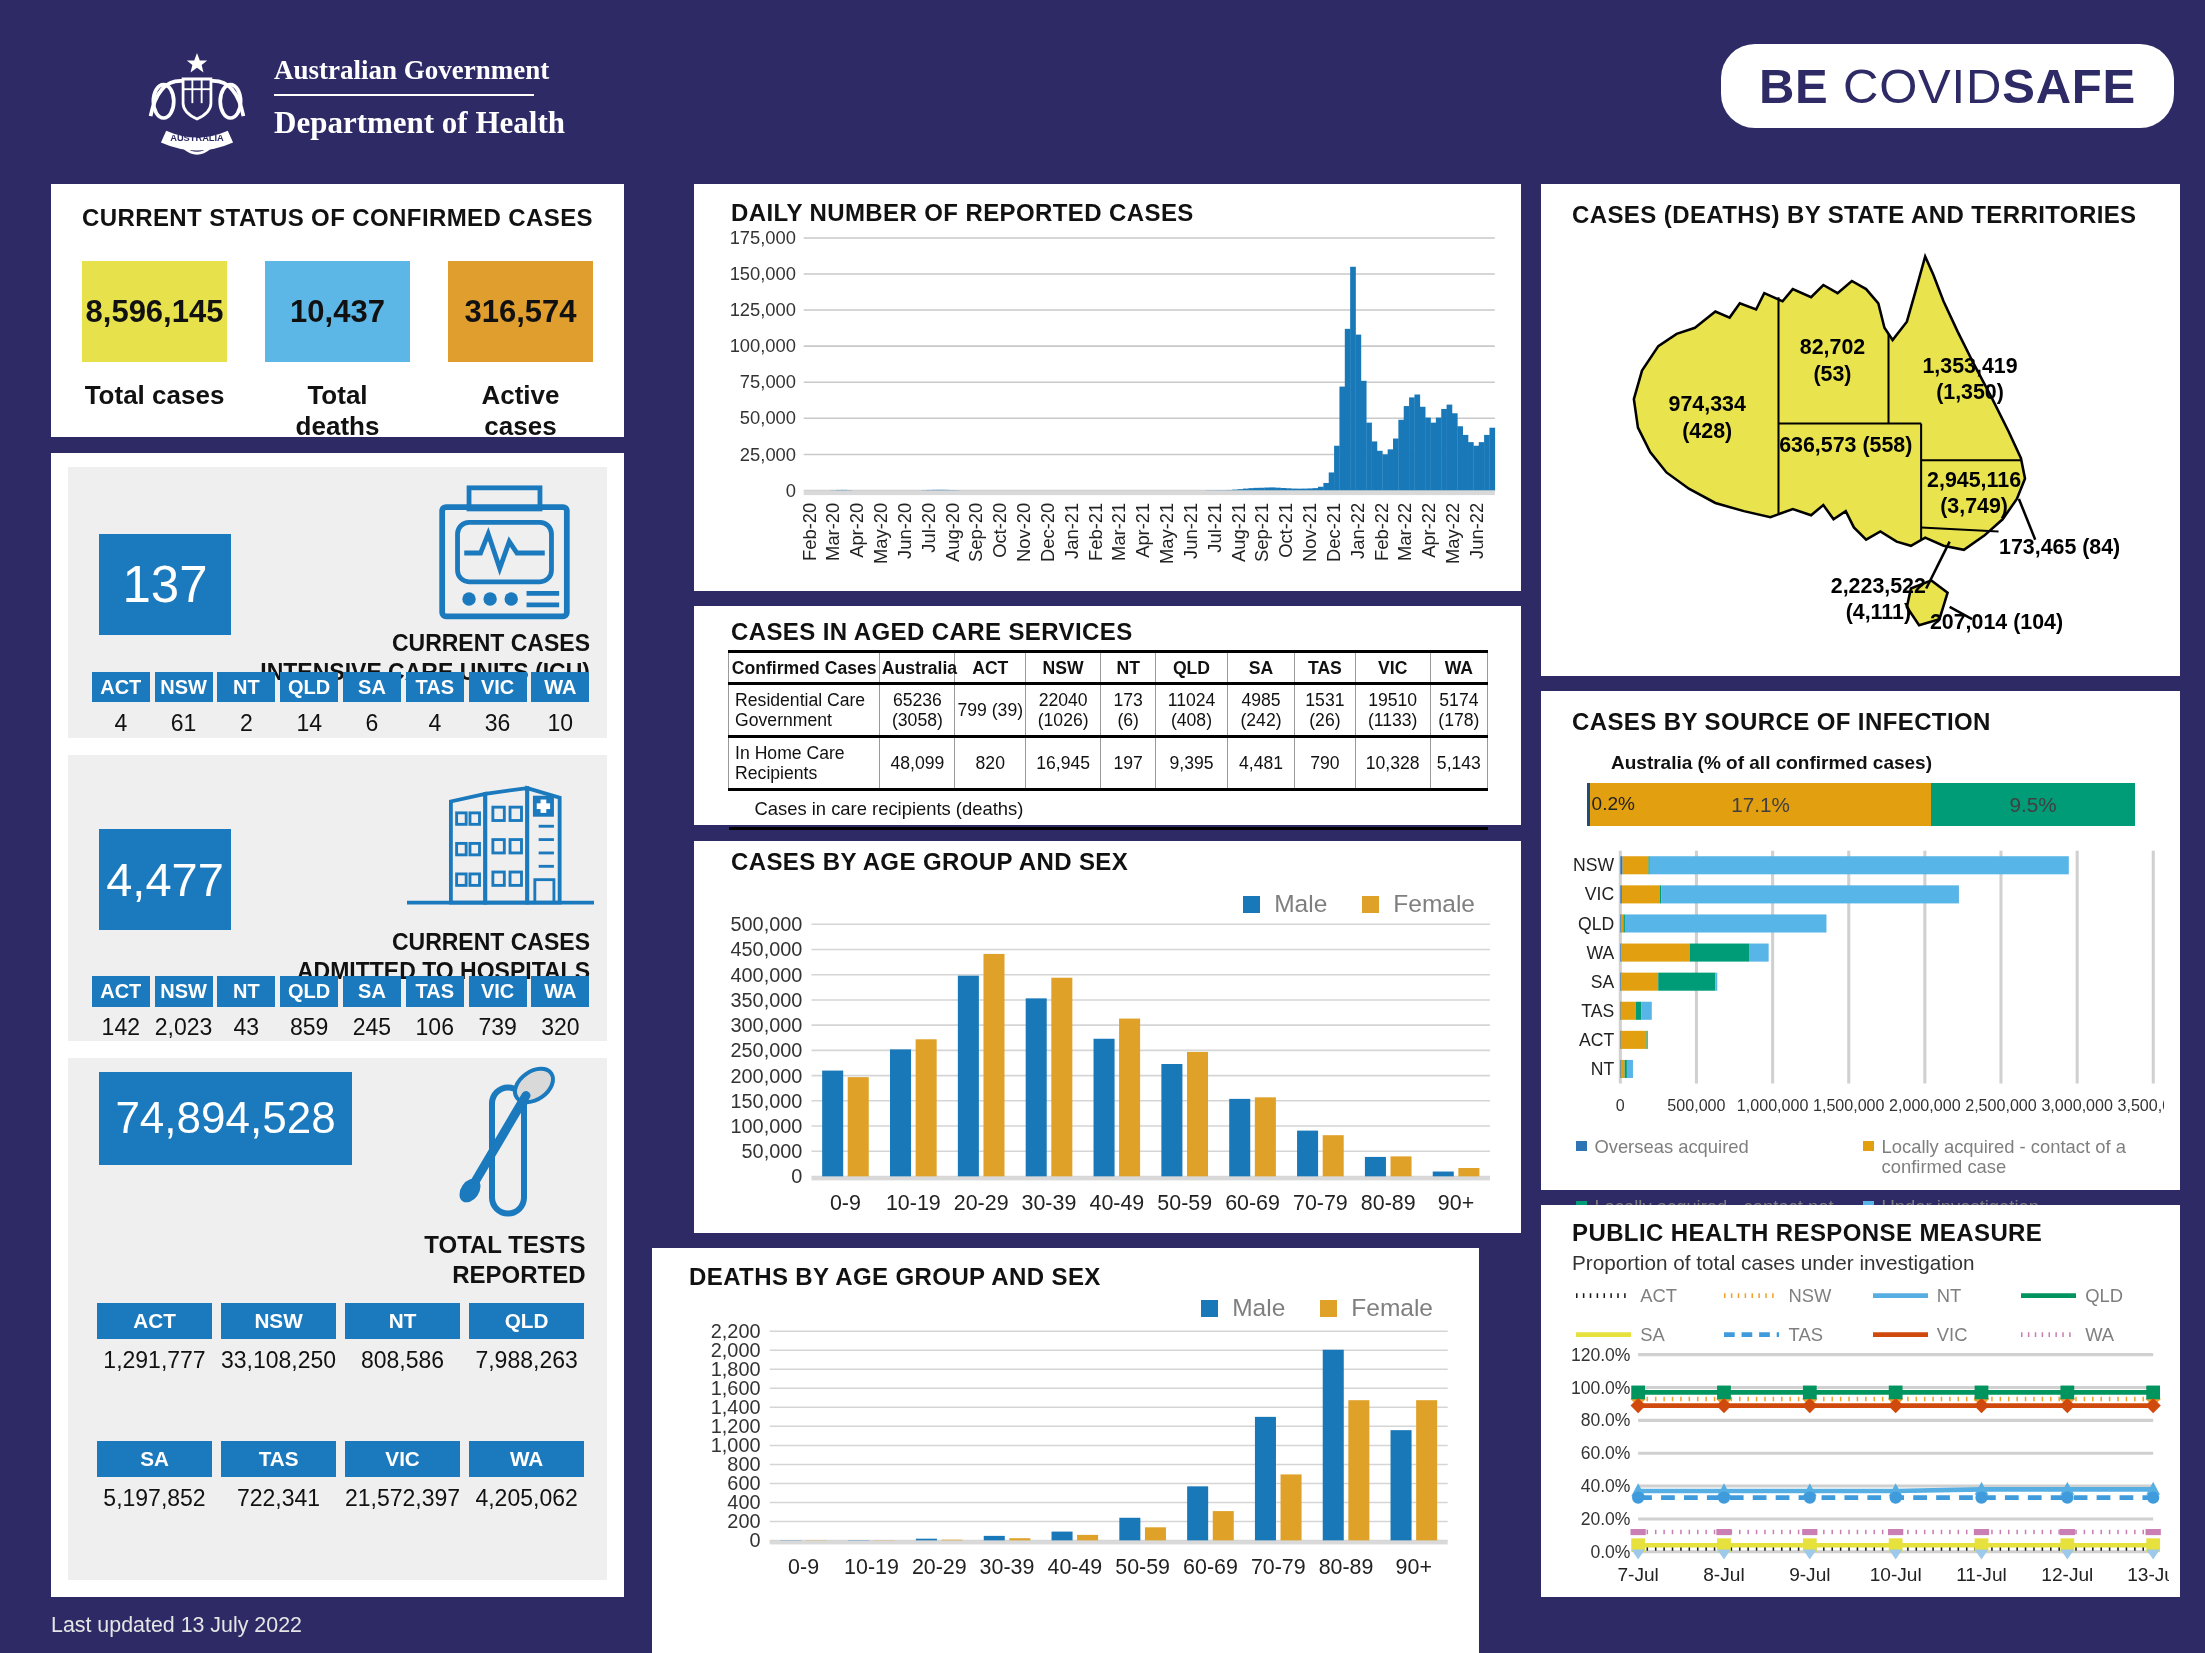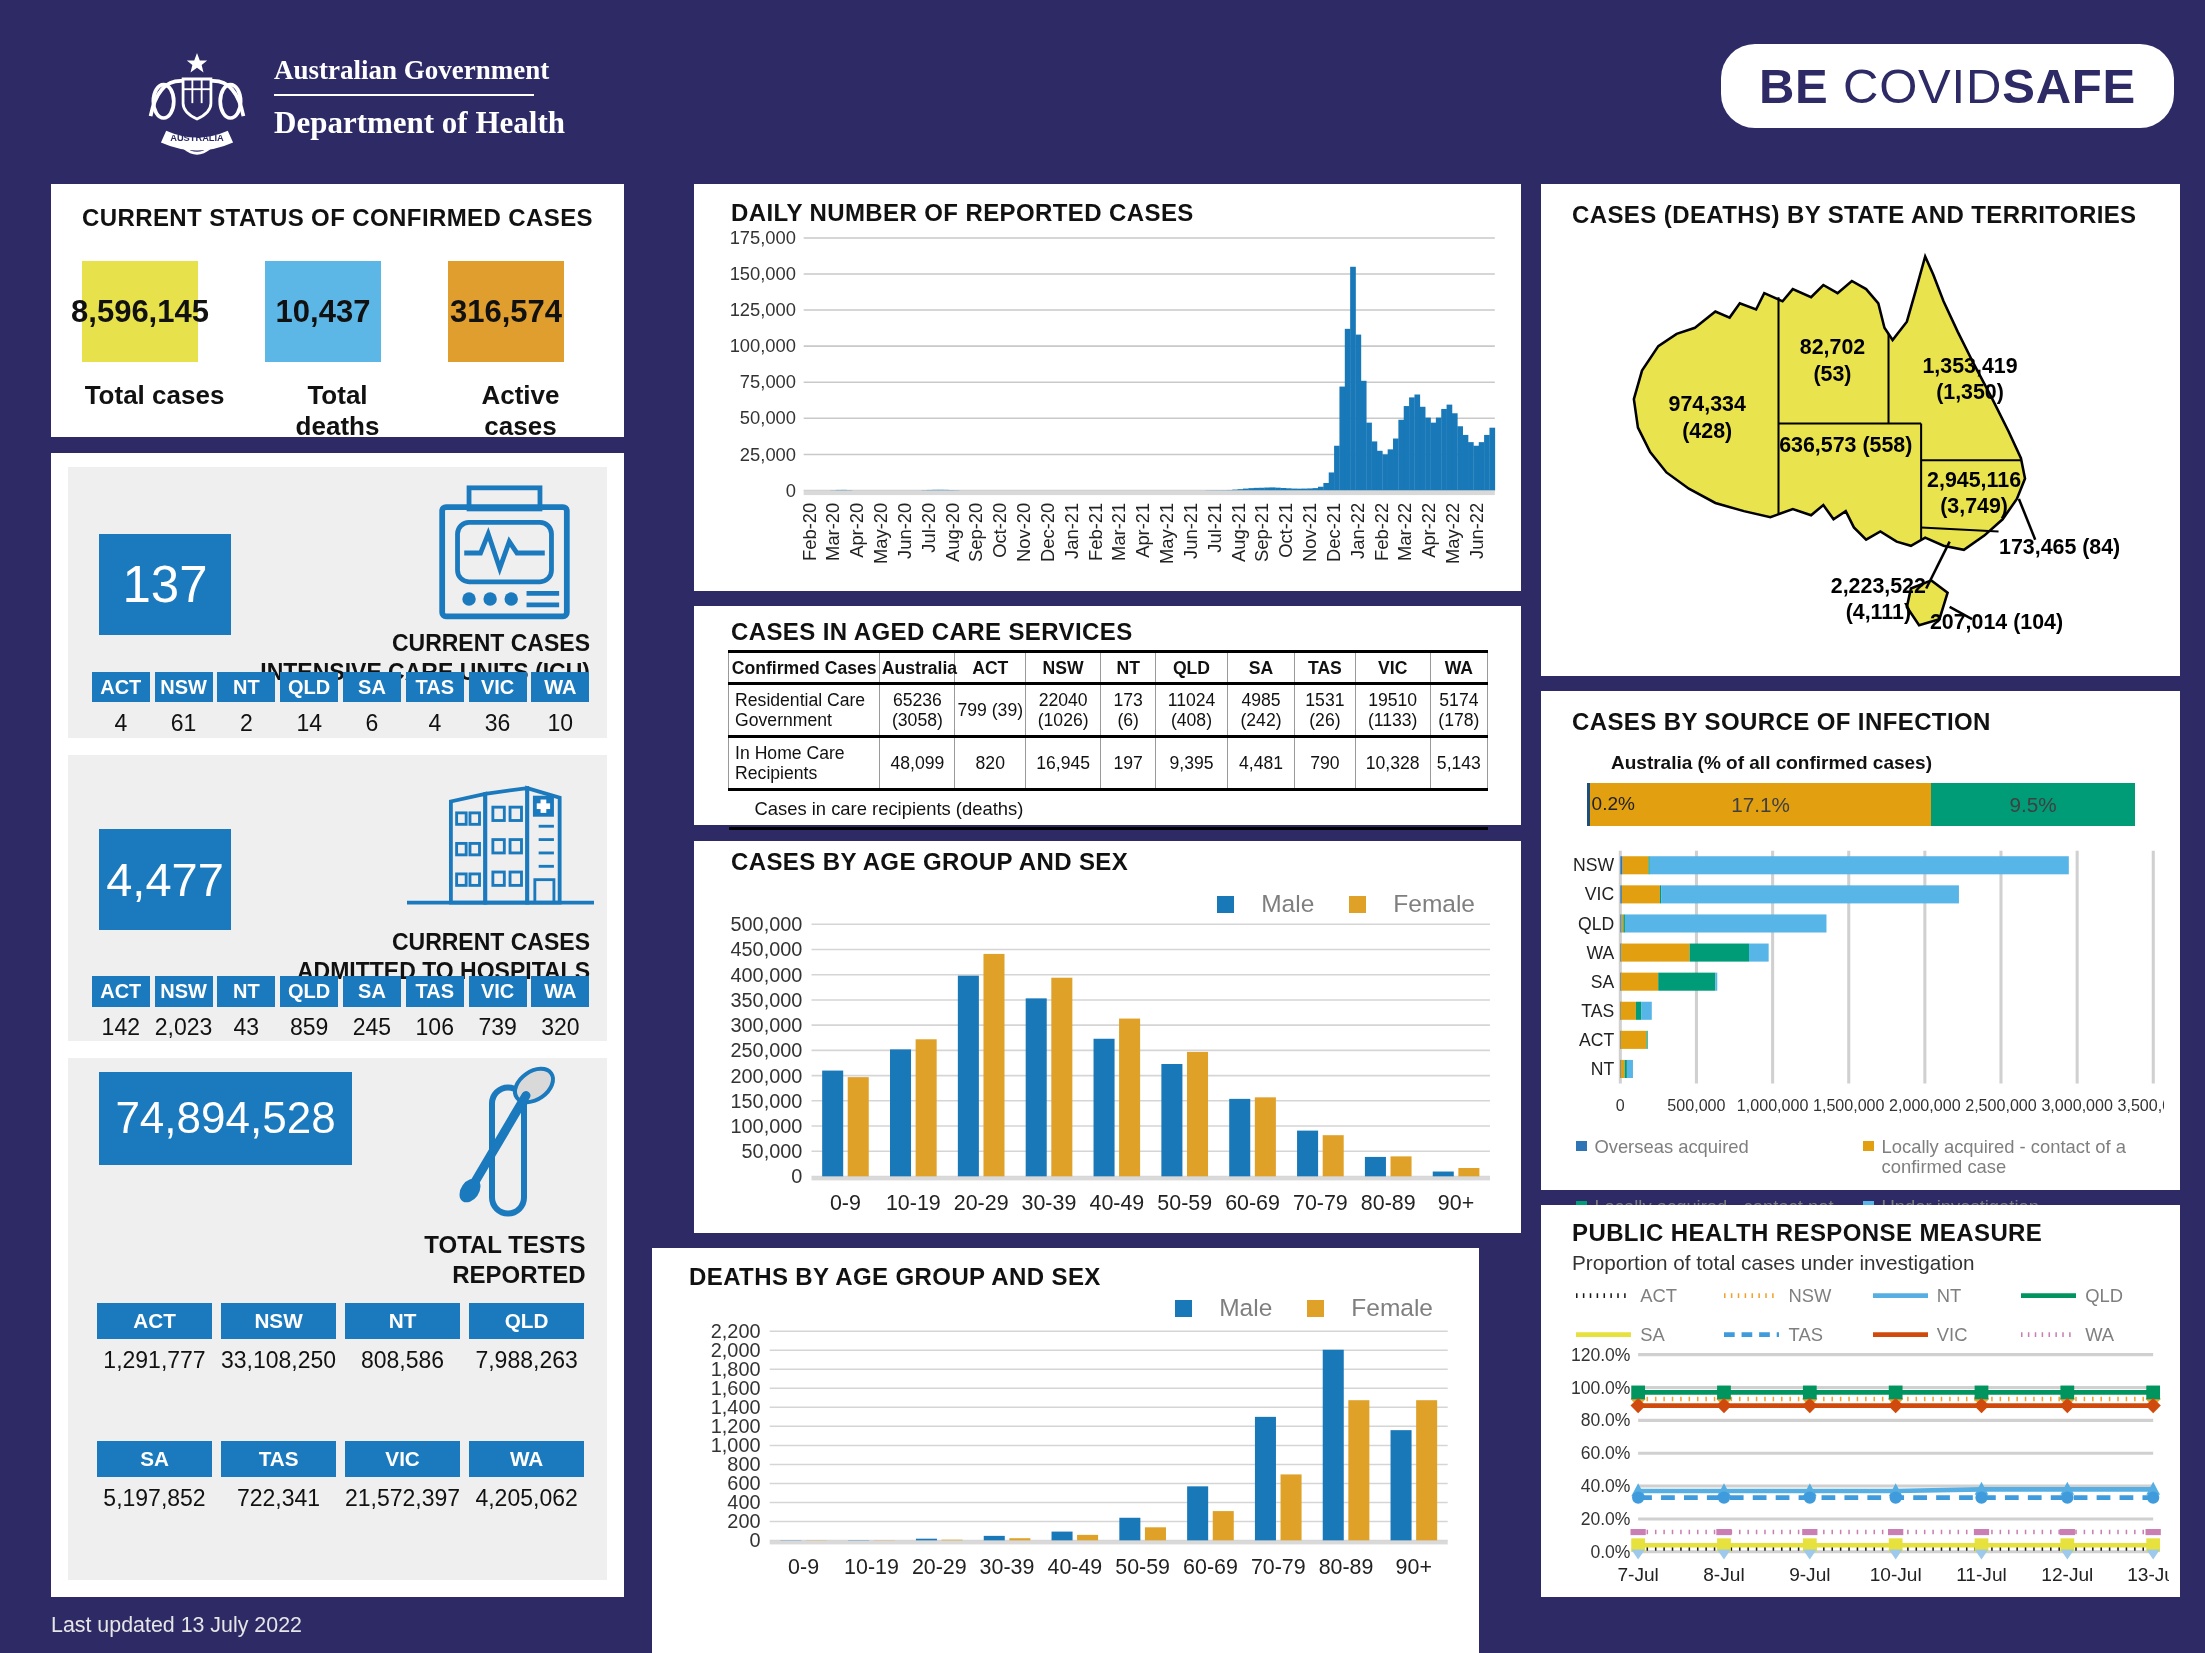--- a/index.html
+++ b/index.html
@@ -7,31 +7,31 @@
   .panel{position:absolute;background:#ffffff;}
   .ptitle{position:absolute;font-weight:bold;font-size:24px;color:#111;letter-spacing:0.4px;}
   .gray-card{position:absolute;background:#efefef;}
   .bigbox{position:absolute;background:#1b79bd;color:#fff;font-weight:normal;display:flex;align-items:center;justify-content:center;}
   .caption{position:absolute;text-align:right;font-weight:bold;color:#111;line-height:1.25;}
   .chips-row{position:absolute;display:flex;justify-content:space-between;}
   .chip-col{display:flex;flex-direction:column;align-items:center;flex:1;}
   .chip{background:#1b79bd;color:#fff;font-weight:bold;font-size:20px;padding:3.8px 0;width:58px;text-align:center;}
   .chip.wide{width:115px;font-size:20.7px;padding:6.1px 0;}
   .chip-val{font-size:23px;color:#111;margin-top:7.7px;text-align:center;}
-  .statbox{position:absolute;width:116px;height:101px;display:flex;align-items:center;justify-content:center;font-weight:bold;font-size:31px;color:#111;}
+  .statbox{position:absolute;width:145px;height:101px;display:flex;align-items:center;justify-content:center;font-weight:bold;font-size:31px;color:#111;}
   .statlabel{position:absolute;width:145px;text-align:center;font-weight:bold;font-size:26px;color:#111;}
   .gov{position:absolute;left:274px;top:55px;color:#fff;font-family:"Liberation Serif",serif;}
   .gov .l1{font-size:27px;font-weight:bold;}
   .gov .divider{width:260px;height:2.3px;background:#fff;margin:7.7px 0 9.2px 0;}
   .gov .l2{font-size:31px;font-weight:bold;}
   .badge{position:absolute;left:1721px;top:44px;width:453px;height:84px;background:#fff;border-radius:34px;display:flex;align-items:center;justify-content:center;color:#2d2a66;font-size:49px;letter-spacing:0.8px;}
   .badge b{font-weight:800;}
   .badge .lite{font-weight:normal;}
   .legend-mf{position:absolute;display:flex;gap:35px;align-items:center;}
-  .legend-mf .item{display:flex;align-items:center;gap:27px;font-size:24.5px;color:#7f7f7f;}
+  .legend-mf .item{display:flex;align-items:center;gap:14px;font-size:24.5px;color:#7f7f7f;}
   .legend-mf .sw{width:17px;height:17px;display:inline-block;}
   table.aged{border-collapse:collapse;width:760px;table-layout:fixed;}
   table.aged th,table.aged td{border-left:0.8px solid #9a9a9a;border-right:0.8px solid #9a9a9a;text-align:center;font-size:17.6px;color:#111;padding:4.6px 1.5px;line-height:1.15;}
   table.aged th{font-weight:bold;border-bottom:3.1px solid #000;}
   table.aged tr.datarow td{border-bottom:3.1px solid #000;}
   table.aged{border-top:3.1px solid #000;border-bottom:3.1px solid #000;}
   table.aged td.rowlabel{text-align:left;padding-left:6.1px;}
   table.aged tr.footrow td{border:none;text-align:left;padding:7.7px 0 7.7px 26px;font-size:18.4px;}
   .src-legend{position:absolute;left:35px;right:15.3px;display:grid;grid-template-columns:1fr 1.05fr;grid-row-gap:20px;}
   .src-legend .item{display:flex;align-items:flex-start;gap:7.7px;font-size:18.4px;color:#7f7f7f;line-height:1.1;}

